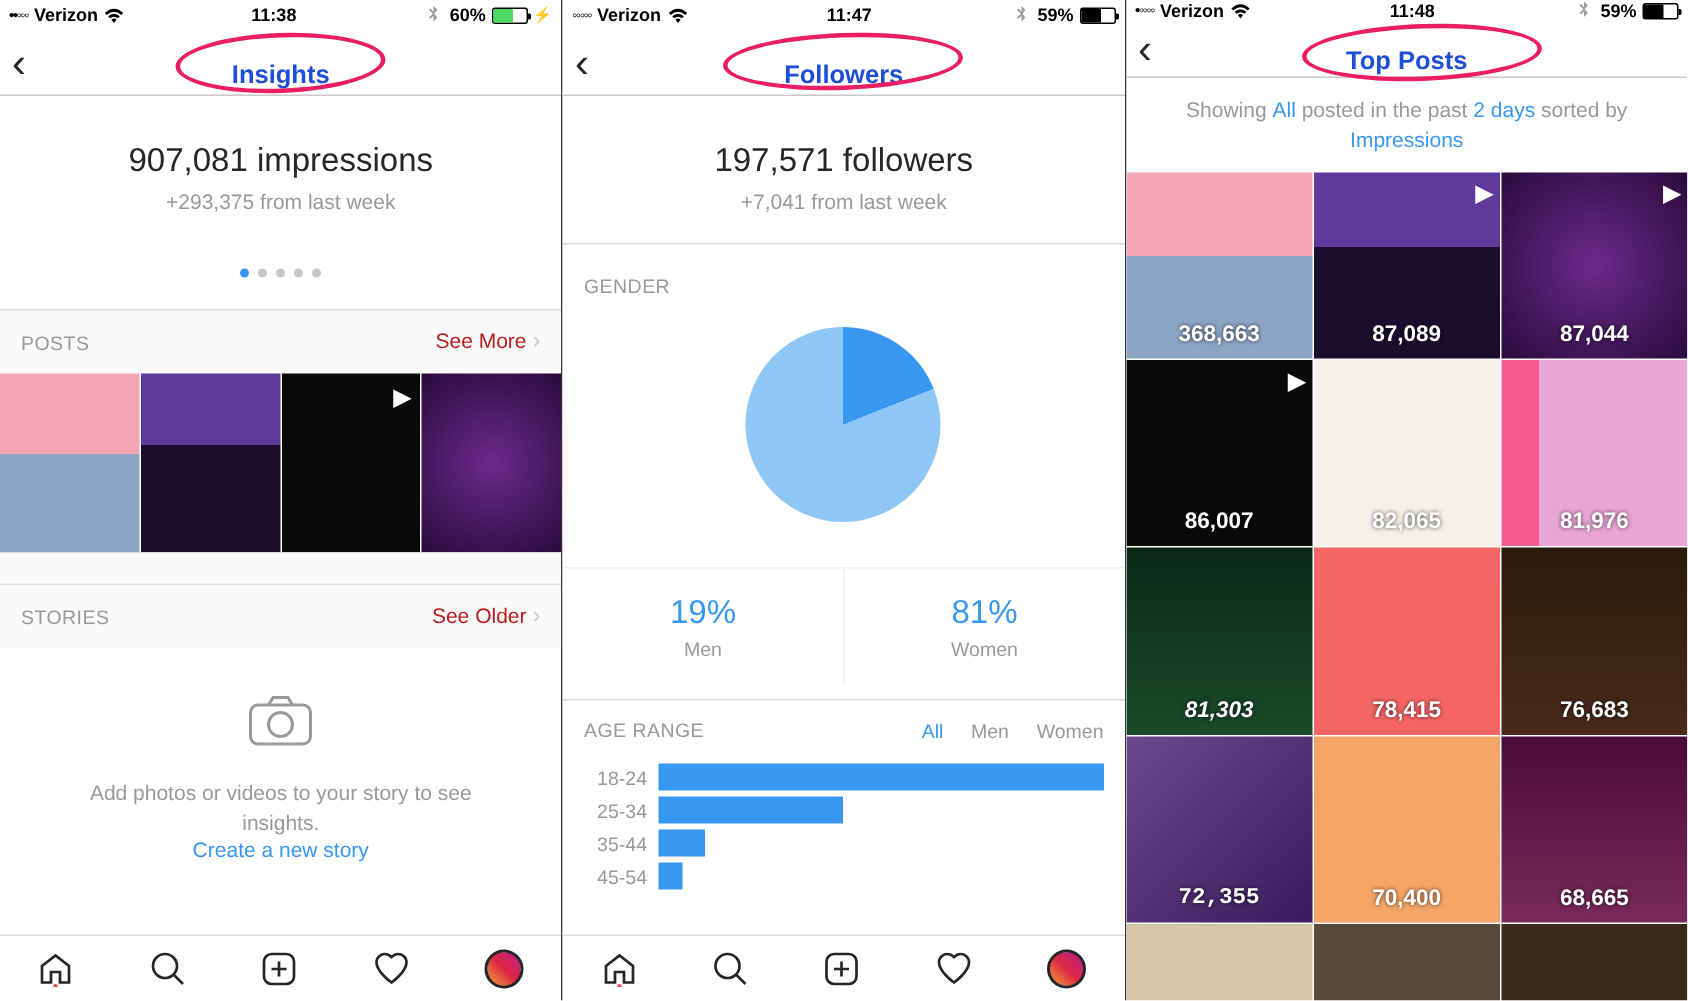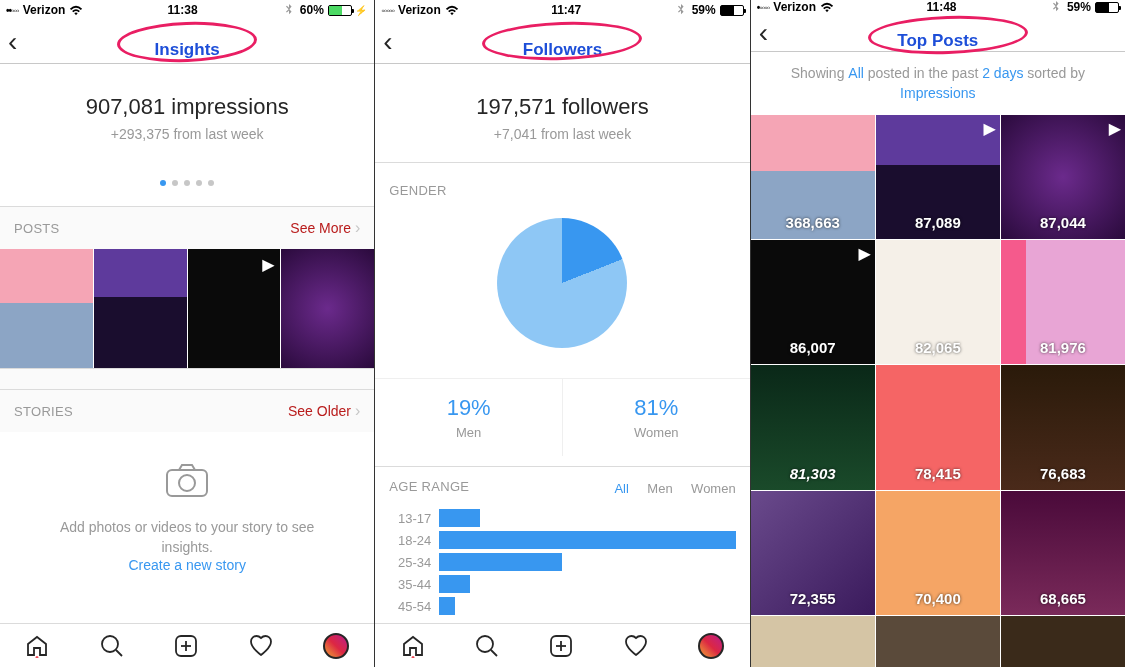--- a/index.html
+++ b/index.html
@@ -91,21 +91,21 @@
   
   .art1 { background: linear-gradient(180deg,#f5a5b5 45%,#8ca5c5 45%); }
   .art2 { background: linear-gradient(180deg,#5e3a9c 40%,#1a0d2e 40%); }
   .art3 { background: #0a0a0a; }
   .art4 { background: radial-gradient(circle,#6b2a8c,#2a0a3c); }
   .art5 { background: #f5f0e8; }
   .art6 { background: linear-gradient(90deg,#f55a8c 20%,#e8a5d5 20%); }
   .art7 { background: linear-gradient(#0a2818,#1a4a2a); font-style: italic; }
   .art8 { background: #f56565; }
   .art9 { background: linear-gradient(#2a1a0a,#4a2a1a); }
-  .art10 { background: linear-gradient(135deg,#6a4a8c,#3a1a5c); }
+  .art10 { background: linear-gradient(135deg,#6a4a8c,#3a1a5c); font-family: Liberation Mono, monospace; }
   .art11 { background: #f5a565; padding-left: 28px; }
   .art12 { background: linear-gradient(#4a0a3a,#7a2a5a); padding-left: 10px; }
   .art13 { background: #d5c5a5; }
   .art14 { background: #5a4a3a; }
   .art15 { background: #3a2a1a; }
 </style>
 </head>
 <body>
 
 <div class="container">
@@ -248,26 +248,20 @@
       <div class="age-hdr">
         <span class="section-label">AGE RANGE</span>
         <span class="age-tabs">
           <span class="active">All</span>
           <span>Men</span>
           <span>Women</span>
         </span>
       </div>
       <div id="age-bars">
           <div class="age-row">
-            <div class="lbl">13-17</div>
-            <div class="bar-bg">
-              <div class="bar" style="width: 13.7931%;"></div>
-            </div>
-          </div>
-          <div class="age-row">
             <div class="lbl">18-24</div>
             <div class="bar-bg">
               <div class="bar" style="width: 100%;"></div>
             </div>
           </div>
           <div class="age-row">
             <div class="lbl">25-34</div>
             <div class="bar-bg">
               <div class="bar" style="width: 41.3793%;"></div>
             </div>

